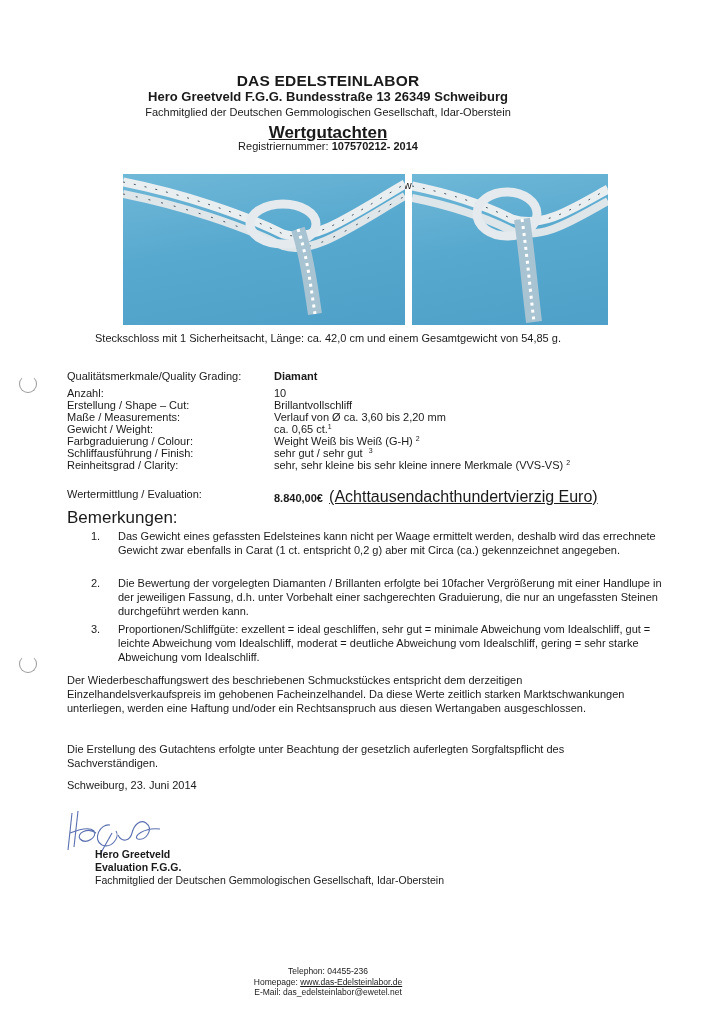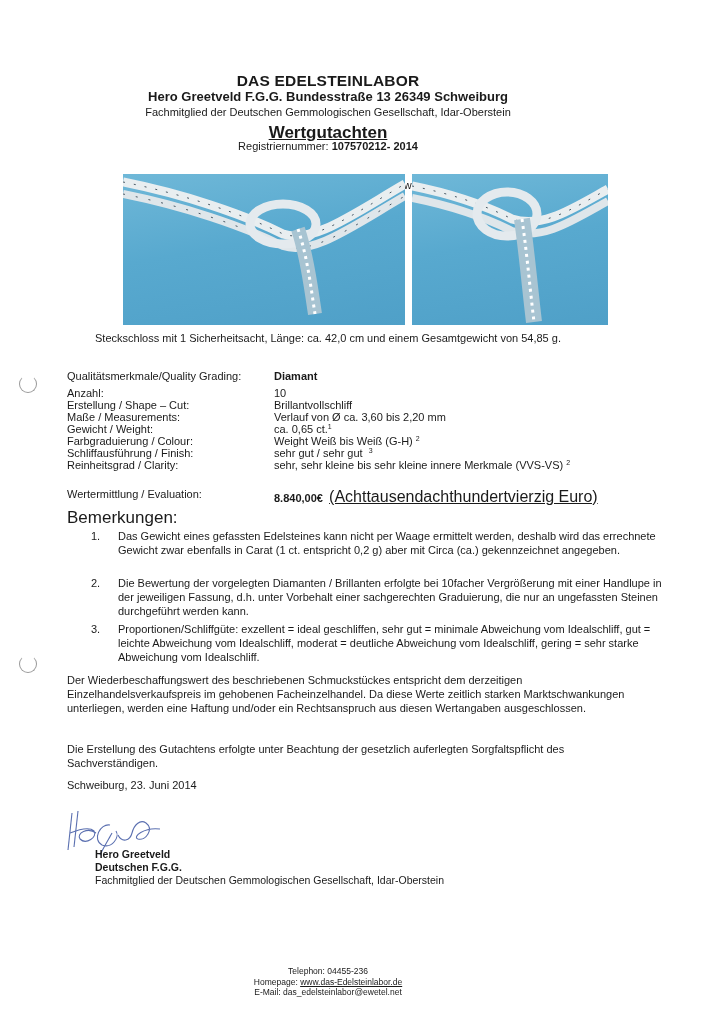--- a/index.html
+++ b/index.html
@@ -154,21 +154,21 @@
       <path d="M18,6 L14,42"></path>
       <path d="M10,28 C20,24 30,22 34,26 C38,32 26,40 20,34 C16,28 28,22 36,28"></path>
       <path d="M50,20 C40,18 32,35 42,40 C52,44 60,32 56,26"></path>
       <path d="M58,30 C62,38 70,36 72,28 C74,20 80,14 86,18 C94,24 86,36 78,34 C72,32 84,22 100,24"></path>
       <path d="M40,50 C45,40 50,32 52,28"></path>
     </g>
   </svg>
 </div>
 <div class="abs signer" style="top:848px;">
   <div class="bold">Hero Greetveld</div>
-  <div class="bold">Deutschen F.G.G.</div>
+  <div class="bold">Evaluation F.G.G.</div>
   <div>Fachmitglied der Deutschen Gemmologischen Gesellschaft, Idar-Oberstein</div>
 </div>
 
 <div class="abs center footer">
   <div>Telephon: 04455-236</div>
   <div>
     <span>Homepage:</span>
     <span class="link">www.das-Edelsteinlabor.de</span>
   </div>
   <div>E-Mail: das_edelsteinlabor@ewetel.net</div>

